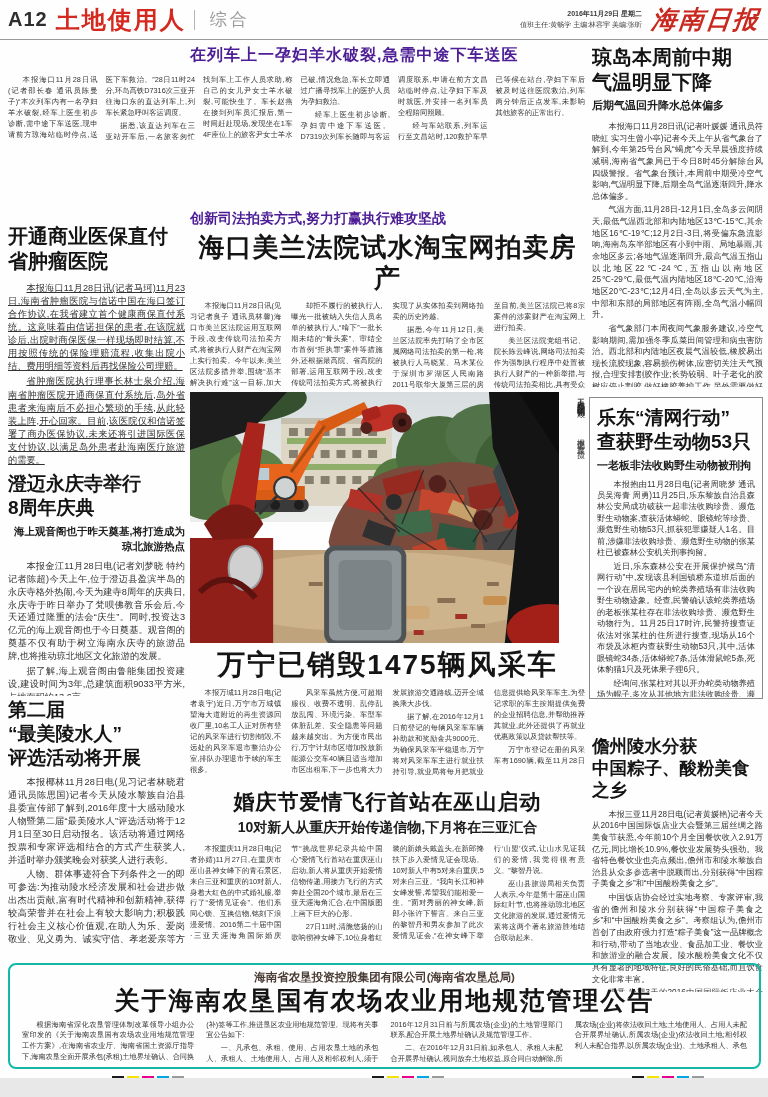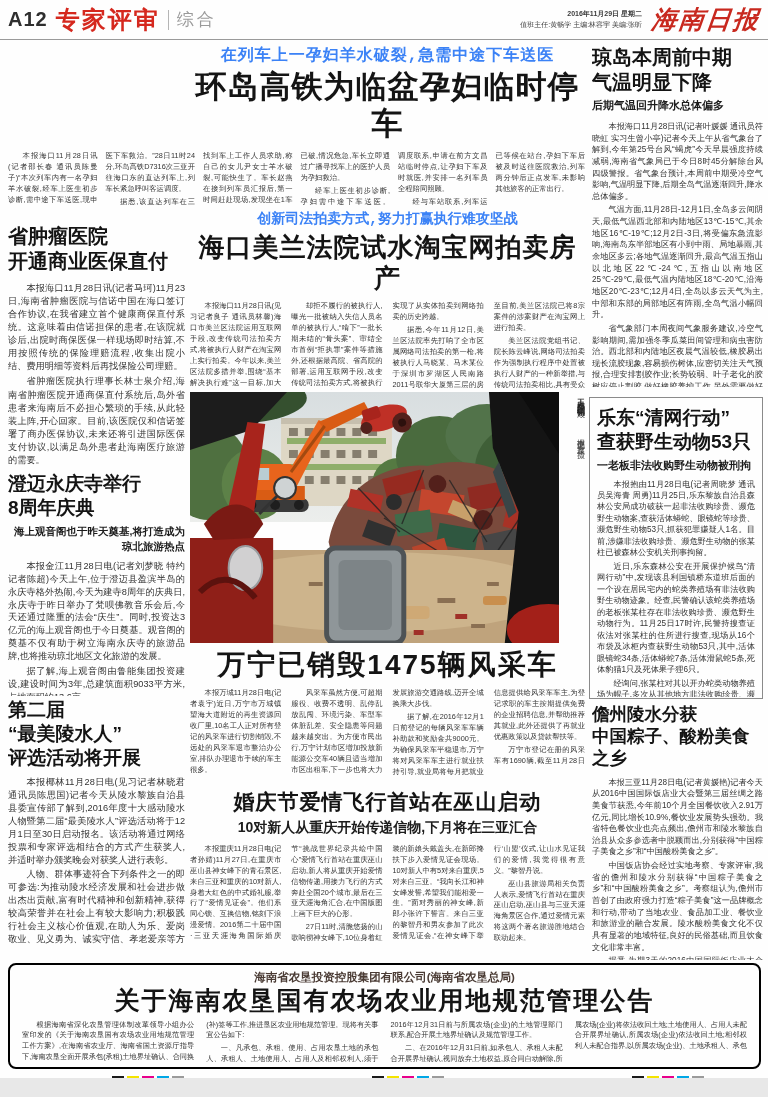--- a/index.html
+++ b/index.html
@@ -5,46 +5,46 @@
   html,body{margin:0;padding:0;background:#e8e8e8;}
   .page{position:relative;width:768px;height:1078px;background:#fefefe;margin:0 auto;overflow:hidden;
         font-family:"Liberation Sans","DejaVu Sans",sans-serif;color:#2b2b2b;}
   
   .hdr{position:absolute;left:0;top:0;width:768px;height:40px;border-bottom:1px solid #9a9a9a;
        display:flex;align-items:center;justify-content:space-between;padding:0 8px;box-sizing:border-box;}
   .hdr-left{display:flex;align-items:center;gap:8px;}
   .pageno{font-size:20px;font-weight:bold;color:#2e2e2e;letter-spacing:1px;}
   .section{font-size:24px;font-weight:bold;color:#d5281e;letter-spacing:2px;}
   .vline{width:1px;height:20px;background:#b5b5b5;}
-  .subsection{font-size:17px;color:#9a9a9a;letter-spacing:3px;}
+  .subsection{font-size:17px;color:#9a9a9a;letter-spacing:3px;margin-left:7px;}
   .hdr-right{display:flex;align-items:center;gap:10px;}
   .meta{text-align:right;font-size:7px;color:#3c3c3c;line-height:1.55;}
   .meta .b{font-weight:bold;}
   .masthead{font-family:"DejaVu Serif","Liberation Serif",serif;font-style:italic;font-weight:bold;
             font-size:25px;color:#c8281e;transform:skewX(-6deg);letter-spacing:2px;}
   
   .art{position:absolute;overflow:hidden;box-sizing:border-box;}
   .art p{margin:0 0 2px 0;text-indent:2em;text-align:justify;}
-  .kicker{font-weight:bold;text-align:center;color:#3b82f6;font-family:Liberation Mono, monospace;}
+  .kicker{font-weight:bold;text-align:left;color:#4c1d95;}
   .htitle{font-weight:bold;text-align:center;color:#141414;line-height:1.18;}
   .ltitle{font-weight:bold;color:#141414;line-height:1.25;}
   .sub{font-weight:bold;color:#1c1c1c;}
   .body{color:#333;overflow:hidden;}
   .cols6{column-count:6;column-gap:8px;}
   .cols4{column-count:4;column-gap:10px;}
   
   #art-train{left:8px;top:45px;width:577px;height:160px;}
   #art-train .thead{margin-left:182px;}
   #art-train .kicker{font-size:16px;letter-spacing:1px;}
   #art-train .htitle{font-size:31px;letter-spacing:1px;margin-top:3px;}
   #art-train .body{margin-top:9px;height:84px;font-size:7.3px;line-height:1.5;}
   
   #art-hospital{left:8px;top:224px;width:177px;height:246px;}
   #art-hospital .ltitle{font-size:20px;}
-  #art-hospital .body{margin-top:8px;font-size:9.2px;line-height:1.42;height:184px;}
+  #art-hospital .body{margin-top:8px;font-size:9.2px;line-height:1.42;height:184px;text-decoration:underline;}
   #art-temple{left:8px;top:472px;width:177px;height:224px;}
   #art-temple .ltitle{font-size:19px;}
   #art-temple .sub{font-size:10.5px;margin-top:4px;line-height:1.45;text-align:right;}
   #art-temple .body{margin-top:6px;font-size:9.2px;line-height:1.4;height:150px;}
   #art-lingshui{left:8px;top:698px;width:177px;height:260px;}
   #art-lingshui .ltitle{font-size:19px;}
   #art-lingshui .body{margin-top:7px;font-size:9.2px;line-height:1.4;height:170px;}
   
   #art-court{left:190px;top:210px;width:395px;height:180px;}
   #art-court .kicker{font-size:14px;}
@@ -64,72 +64,71 @@
   #art-wedding .body{margin-top:7px;height:104px;font-size:7.3px;line-height:1.5;}
   
   #art-weather{left:592px;top:45px;width:171px;height:350px;}
   #art-weather .ltitle{font-size:20px;}
   #art-weather .sub{font-size:11px;margin-top:3px;}
   #art-weather .body{margin-top:8px;font-size:8.2px;line-height:1.42;height:266px;}
   #art-ledong{left:589px;top:397px;width:174px;height:302px;border:1px solid #8a8a8a;padding:8px 7px;}
   #art-ledong .ltitle{font-size:19px;}
   #art-ledong .sub{font-size:11px;margin-top:4px;}
   #art-ledong .body{margin-top:6px;font-size:8.2px;line-height:1.4;height:218px;}
-  #art-danzhou{left:592px;top:704px;width:171px;height:256px;}
+  #art-danzhou{left:592px;top:736px;width:171px;height:256px;}
   #art-danzhou .ltitle{font-size:17.5px;}
   #art-danzhou .body{margin-top:7px;font-size:8.2px;line-height:1.42;height:196px;}
   
-  #notice{left:8px;top:963px;width:753px;height:106px;border:2px solid #000000;border-radius:8px;
+  #notice{left:8px;top:963px;width:753px;height:106px;border:2px solid #14b8a6;border-radius:8px;
           padding:5px 12px;}
   #notice .org{font-size:11.5px;font-weight:bold;text-align:center;color:#4a3b34;}
   #notice .htitle{font-size:25px;letter-spacing:2px;margin-top:1px;}
   #notice .body{margin-top:4px;column-count:4;column-gap:12px;font-size:7.2px;line-height:1.5;height:52px;}
   
   .cmyk{position:absolute;top:1076px;display:flex;gap:3px;}
   .cmyk span{display:block;width:12px;height:10px;}
   .c-k{background:#1a1a1a;}.c-y{background:#f4e400;}.c-m{background:#e8008c;}
   .c-c{background:#00a7e6;}.c-g{background:#9b9b9b;}
 </style>
 </head>
 <body>
 
 <div class="page">
 
   <div class="hdr">
     <div class="hdr-left">
       <span class="pageno">A12</span>
-      <span class="section">专家评审</span>
+      <span class="section">土地使用人</span>
       <span class="vline"></span>
       <span class="subsection">综合</span>
     </div>
     <div class="hdr-right">
       <div class="meta">
         <div class="b">2016年11月29日 星期二</div>
         <div>值班主任:黄畅学 主编:林容宇 美编:张昕</div>
       </div>
       <div class="masthead">海南日报</div>
     </div>
   </div>
 
   <div class="art" id="art-train">
     <div class="thead">
       <div class="kicker">在列车上一孕妇羊水破裂,急需中途下车送医</div>
-      <div class="htitle">环岛高铁为临盆孕妇临时停车</div>
     </div>
     <div class="body cols6">
         <p>本报海口11月28日讯(记者邵长春 通讯员陈曼子)“本次列车内有一名孕妇羊水破裂,经车上医生初步诊断,需中途下车送医,现申请前方琼海站临时停点,送医下车救治。”28日11时24分,环岛高铁D7316次三亚开往海口东的直达列车上,列车长紧急呼叫客运调度。</p>
         <p>据悉,该直达列车在三亚站开车后,一名旅客匆忙找到车上工作人员求助,称自己的女儿尹女士羊水破裂,可能快生了。车长赵燕在接到列车员汇报后,第一时间赶赴现场,发现坐在1车4F座位上的旅客尹女士羊水已破,情况危急,车长立即通过广播寻找车上的医护人员为孕妇救治。</p>
         <p>经车上医生初步诊断,孕妇需中途下车送医。D7319次列车长随即与客运调度联系,申请在前方文昌站临时停点,让孕妇下车及时就医,并安排一名列车员全程陪同照顾。</p>
         <p>经与车站联系,列车运行至文昌站时,120救护车早已等候在站台,孕妇下车后被及时送往医院救治,列车两分钟后正点发车,未影响其他旅客的正常出行。</p>
       </div>
   </div>
 
   <div class="art" id="art-hospital">
+    <div class="ltitle">开通商业医保直付</div>
     <div class="ltitle">省肿瘤医院</div>
-    <div class="ltitle">开通商业医保直付</div>
     <div class="body">
         <p>本报海口11月28日讯(记者马珂)11月23日,海南省肿瘤医院与信诺中国在海口签订合作协议,在我省建立首个健康商保直付系统。这意味着由信诺担保的患者,在该院就诊后,出院时商保医保一样现场即时结算,不用按照传统的保险理赔流程,收集出院小结、费用明细等资料后再找保险公司理赔。</p>
         <p>省肿瘤医院执行理事长林士泉介绍,海南省肿瘤医院开通商保直付系统后,岛外省患者来海南后不必担心繁琐的手续,从此轻装上阵,开心回家。目前,该医院仅和信诺签署了商办医保协议,未来还将引进国际医保支付协议,以满足岛外患者赴海南医疗旅游的需要。</p>
       </div>
   </div>
 
   <div class="art" id="art-temple">
     <div class="ltitle">澄迈永庆寺举行</div>
     <div class="ltitle">8周年庆典</div>
     <div class="sub">海上观音阁也于昨天奠基,将打造成为琼北旅游热点</div>
@@ -314,21 +313,21 @@
         <p>万宁市登记在册的风采车有1690辆,截至11月28日共登记办理退市销毁1475辆,基本完成退市。</p>
       </div>
   </div>
 
   <div class="art" id="art-wedding">
     <div class="htitle">婚庆节爱情飞行首站在巫山启动</div>
     <div class="wsub">10对新人从重庆开始传递信物,下月将在三亚汇合</div>
     <div class="body cols4">
         <p>本报重庆11月28日电(记者孙婧)11月27日,在重庆市巫山县神女峰下的青石景区,来自三亚和重庆的10对新人,身着大红色的中式婚礼服,举行了“爱情见证会”。他们系同心锁、互换信物,铭刻下浪漫爱情。2016第二十届中国·三亚天涯海角国际婚庆节“挑战世界纪录共绘中国心”爱情飞行首站在重庆巫山启动,新人将从重庆开始爱情信物传递,用接力飞行的方式奔赴全国20个城市,最后在三亚天涯海角汇合,在中国版图上画下巨大的心形。</p>
         <p>27日11时,清脆悠扬的山歌响彻神女峰下,10位身着红装的新娘头戴盖头,在新郎搀扶下步入爱情见证会现场。10对新人中有5对来自重庆,5对来自三亚。“我向长江和神女峰发誓,希望我们能相爱一生。”面对秀丽的神女峰,新郎小张许下誓言。来自三亚的黎智丹和男友参加了此次爱情见证会,“在神女峰下举行‘山盟’仪式,让山水见证我们的爱情,我觉得很有意义。”黎智丹说。</p>
-        <p>巫山县旅游局相关负责人表示,爱情飞行首站在重庆巫山启动,巫山县与三亚天涯海角景区合作,通过爱情元素将这两个著名旅游胜地结合联动起来。</p>
+        <p>巫山县旅游局相关负责人表示,今年是第十届巫山国际红叶节,也将推动琼北地区文化旅游的发展,通过爱情元素将这两个著名旅游胜地结合联动起来。</p>
       </div>
   </div>
 
   <div class="art" id="art-weather">
     <div class="ltitle">琼岛本周前中期</div>
     <div class="ltitle">气温明显下降</div>
     <div class="sub">后期气温回升降水总体偏多</div>
     <div class="body">
         <p>本报海口11月28日讯(记者叶媛媛 通讯员符晓虹 实习生曾小亭)记者今天上午从省气象台了解到,今年第25号台风“蝎虎”今天早晨强度持续减弱,海南省气象局已于今日8时45分解除台风四级警报。省气象台预计,本周前中期受冷空气影响,气温明显下降,后期全岛气温逐渐回升,降水总体偏多。</p>
         <p>气温方面,11月28日-12月1日,全岛多云间阴天,最低气温西北部和内陆地区13℃-15℃,其余地区16℃-19℃;12月2日-3日,将受偏东急流影响,海南岛东半部地区有小到中雨、局地暴雨,其余地区多云;各地气温逐渐回升,最高气温五指山以北地区22℃-24℃,五指山以南地区25℃-29℃,最低气温内陆地区18℃-20℃,沿海地区20℃-23℃;12月4日,全岛以多云天气为主,中部和东部的局部地区有阵雨,全岛气温小幅回升。</p>

